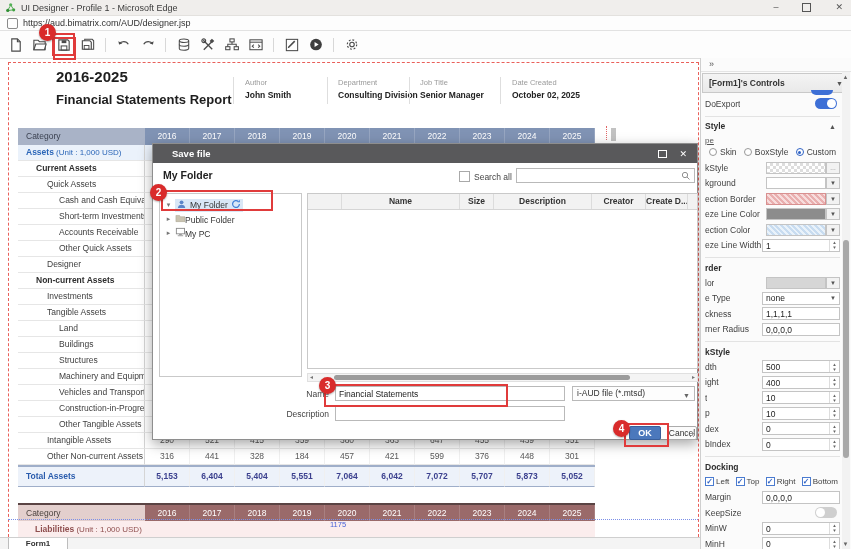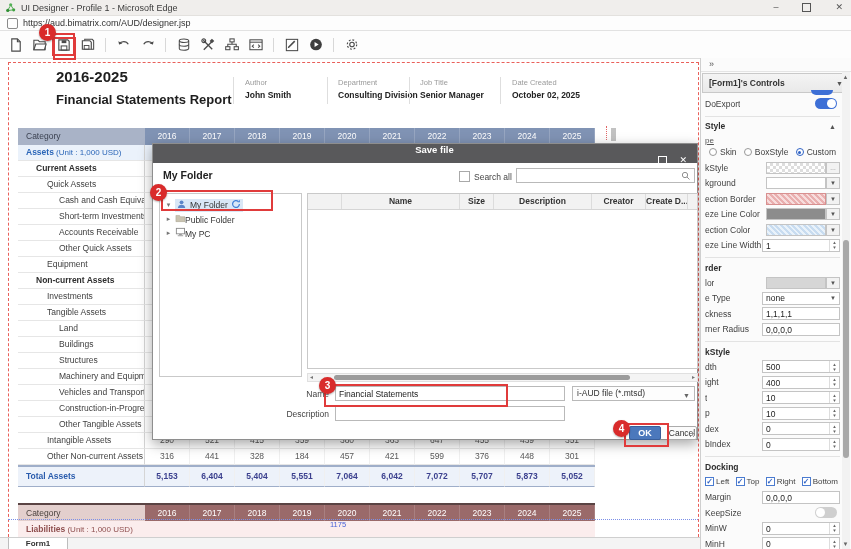--- a/index.html
+++ b/index.html
@@ -59,31 +59,31 @@
   .t-row.total{height:20px;background:#EDF2FA;border-top:2px solid #9FAEC9;}
   .t-row.total .lc{font-weight:bold;color:#2A5CAD;line-height:18px;border-bottom:1px solid #9FAEC9;}
   .t-row.total .vc{font-weight:bold;color:#3C418F;line-height:18px;border-bottom:1px solid #9FAEC9;background:#EDF2FA;}
   .ind0{padding-left:8px;}.ind1{padding-left:18px;}.ind2{padding-left:29px;}.ind3{padding-left:41px;}
   
   .ltable{position:absolute;left:18px;top:503px;width:577px;z-index:2;}
   .l-border{height:2px;background:#5A4444;}
   .l-head{display:flex;height:16px;}
   .lcat-h{width:127px;box-sizing:border-box;background:#E3CFCD;color:#4A423E;font-size:8.5px;line-height:16px;padding-left:8px;}
   .lyr{width:45px;box-sizing:border-box;background:#9A6A6A;color:#fff;font-size:8.5px;text-align:center;line-height:16px;border-right:1px solid rgba(255,255,255,.15);}
-  .l-row{height:16px;background:#FBEDED;font-size:8.5px;color:#8F4F4F;line-height:17px;padding-left:8px;box-sizing:border-box;}
+  .l-row{height:16px;background:#FBEDED;font-size:8.5px;color:#8F4F4F;line-height:17px;padding-left:17px;box-sizing:border-box;}
   .l-row b{font-weight:bold;}
   .l-row .sfx{font-size:8px;}
   
   .statusbar{position:absolute;left:0;right:0;top:537px;height:12px;background:#F4F4F4;border-top:1px solid #CFCFCF;z-index:4;display:flex;}
   .form-tab{margin-left:8px;width:58px;height:11px;background:#fff;border:1px solid #BDBDBD;border-top:none;
     font-size:8px;font-weight:bold;color:#333;text-align:center;line-height:11px;}
   
   .dialog{position:absolute;left:152px;top:143px;width:546px;height:297px;background:#fff;border:1px solid #8E8E8E;
     box-shadow:0 4px 12px rgba(0,0,0,.35);z-index:10;box-sizing:border-box;}
-  .dlg-title{height:19px;background:#59595B;color:#fff;font-size:9.5px;font-weight:bold;display:flex;align-items:center;padding-left:19px;flex-direction:column;}
+  .dlg-title{height:19px;background:#59595B;color:#fff;font-size:9.5px;font-weight:bold;display:flex;align-items:center;padding-left:19px;}
   .dlg-winbtns{margin-left:auto;display:flex;gap:12px;align-items:center;padding-right:10px;}
   .dlg-max{width:7px;height:6px;border:1px solid #fff;}
   .dlg-close{color:#fff;font-size:9px;font-weight:normal;}
   .dlg-folder-title{position:absolute;left:10px;top:25px;font-size:10.5px;font-weight:bold;color:#222;}
   .searchall{position:absolute;left:306px;top:27px;display:flex;align-items:center;gap:4px;font-size:8.5px;color:#444;}
   .cb{width:9px;height:9px;border:1px solid #A9A9A9;background:#fff;}
   .search-input{position:absolute;left:363px;top:24px;width:179px;height:15px;border:1px solid #B9B9B9;box-sizing:border-box;background:#fff;}
   .search-input svg{position:absolute;right:3px;top:2px;width:10px;height:10px;}
   .tree{position:absolute;left:6px;top:49px;width:143px;height:184px;border:1px solid #C9C9C9;box-sizing:border-box;background:#fff;font-size:8.5px;color:#333;padding-top:4px;}
   .tree-row{display:flex;align-items:center;gap:3px;height:14px;padding-left:5px;}
@@ -413,21 +413,21 @@
           <div class="vc"></div>
           <div class="vc"></div>
           <div class="vc"></div>
           <div class="vc"></div>
           <div class="vc"></div>
           <div class="vc"></div>
           <div class="vc"></div>
           <div class="vc"></div>
         </div>
         <div class="t-row">
-          <div class="lc ind2"><span>Equipment</span></div>
+          <div class="lc ind2"><span>Designer</span></div>
           <div class="vc"></div>
           <div class="vc"></div>
           <div class="vc"></div>
           <div class="vc"></div>
           <div class="vc"></div>
           <div class="vc"></div>
           <div class="vc"></div>
           <div class="vc"></div>
           <div class="vc"></div>
           <div class="vc"></div>

